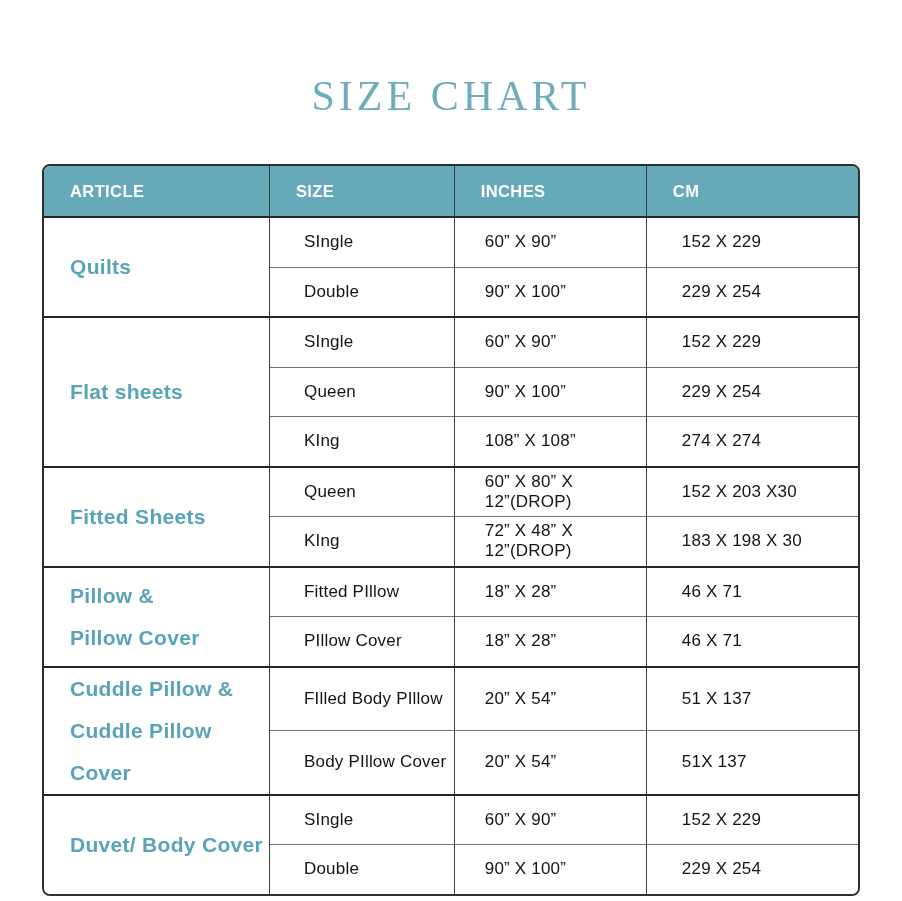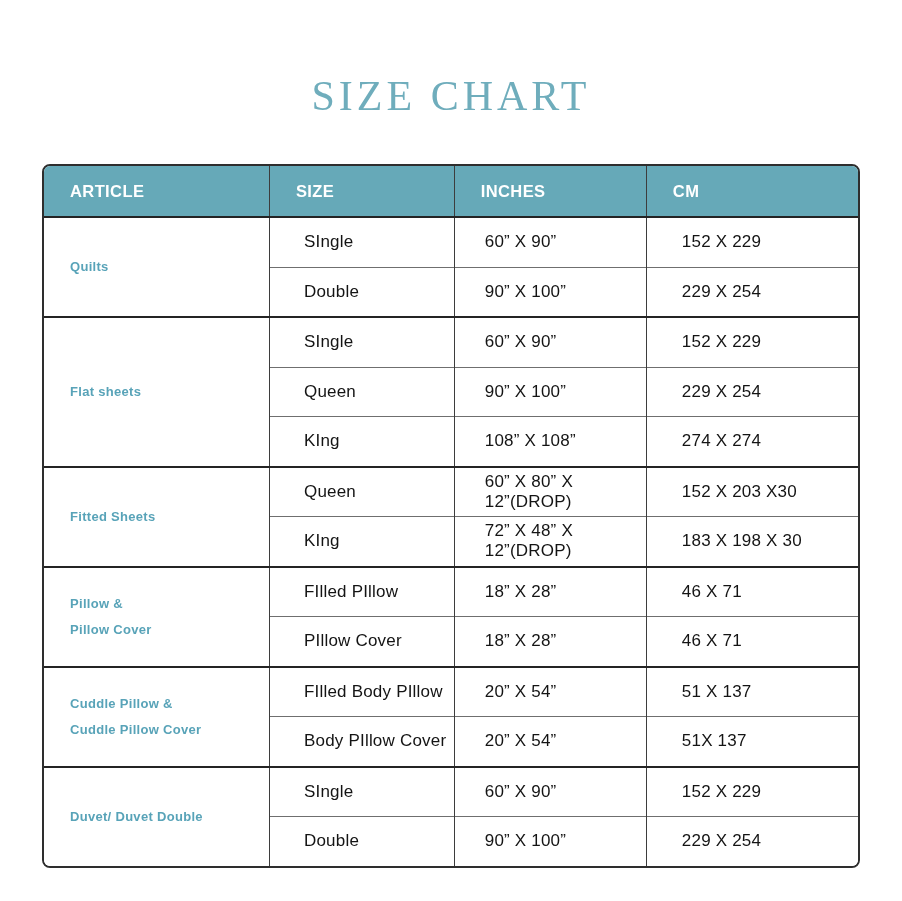--- a/index.html
+++ b/index.html
@@ -62,21 +62,21 @@
     color: #141414;
     letter-spacing: 0.2px;
     padding: 0 6px 0 30px;
     background: #ffffff;
   }
   .col-sep { border-left: 1.5px solid #3d3d3d; }
 
   td.article-cell {
     padding-left: 26px;
     font-weight: 700;
-    font-size: 13px;
+    font-size: 21px;
     color: #58a3b8;
     letter-spacing: 0.3px;
     white-space: pre-line;
     line-height: 2.0;
   }
   td.size-cell   { padding-left: 34px; }
   td.inches-cell { padding-left: 30px; }
   td.cm-cell     { padding-left: 35px; }
 
   tr.section-start td { border-top: 2px solid #242424; }
@@ -144,21 +144,21 @@
         </tr>
         <tr class="sub-row">
           <td class="size-cell col-sep">KIng</td>
           <td class="inches-cell col-sep">72” X 48” X 12”(DROP)</td>
           <td class="cm-cell col-sep">183 X 198 X 30</td>
         </tr>
 
         <tr class="section-start">
           <td class="article-cell" rowspan="2">Pillow &amp;
 Pillow Cover</td>
-          <td class="size-cell col-sep">FIlled PIllow</td>
+          <td class="size-cell col-sep">Fitted PIllow</td>
           <td class="inches-cell col-sep">18” X 28”</td>
           <td class="cm-cell col-sep">46 X 71</td>
         </tr>
         <tr class="sub-row">
           <td class="size-cell col-sep">PIllow Cover</td>
           <td class="inches-cell col-sep">18” X 28”</td>
           <td class="cm-cell col-sep">46 X 71</td>
         </tr>
 
         <tr class="section-start">
@@ -168,21 +168,21 @@
           <td class="inches-cell col-sep">20” X 54”</td>
           <td class="cm-cell col-sep">51 X 137</td>
         </tr>
         <tr class="sub-row">
           <td class="size-cell col-sep">Body PIllow Cover</td>
           <td class="inches-cell col-sep">20” X 54”</td>
           <td class="cm-cell col-sep">51X 137</td>
         </tr>
 
         <tr class="section-start">
-          <td class="article-cell" rowspan="2">Duvet/ Duvet Double</td>
+          <td class="article-cell" rowspan="2">Duvet/ Body Cover</td>
           <td class="size-cell col-sep">SIngle</td>
           <td class="inches-cell col-sep">60” X 90”</td>
           <td class="cm-cell col-sep">152 X 229</td>
         </tr>
         <tr class="sub-row">
           <td class="size-cell col-sep">Double</td>
           <td class="inches-cell col-sep">90” X 100”</td>
           <td class="cm-cell col-sep">229 X 254</td>
         </tr>
       </tbody>

